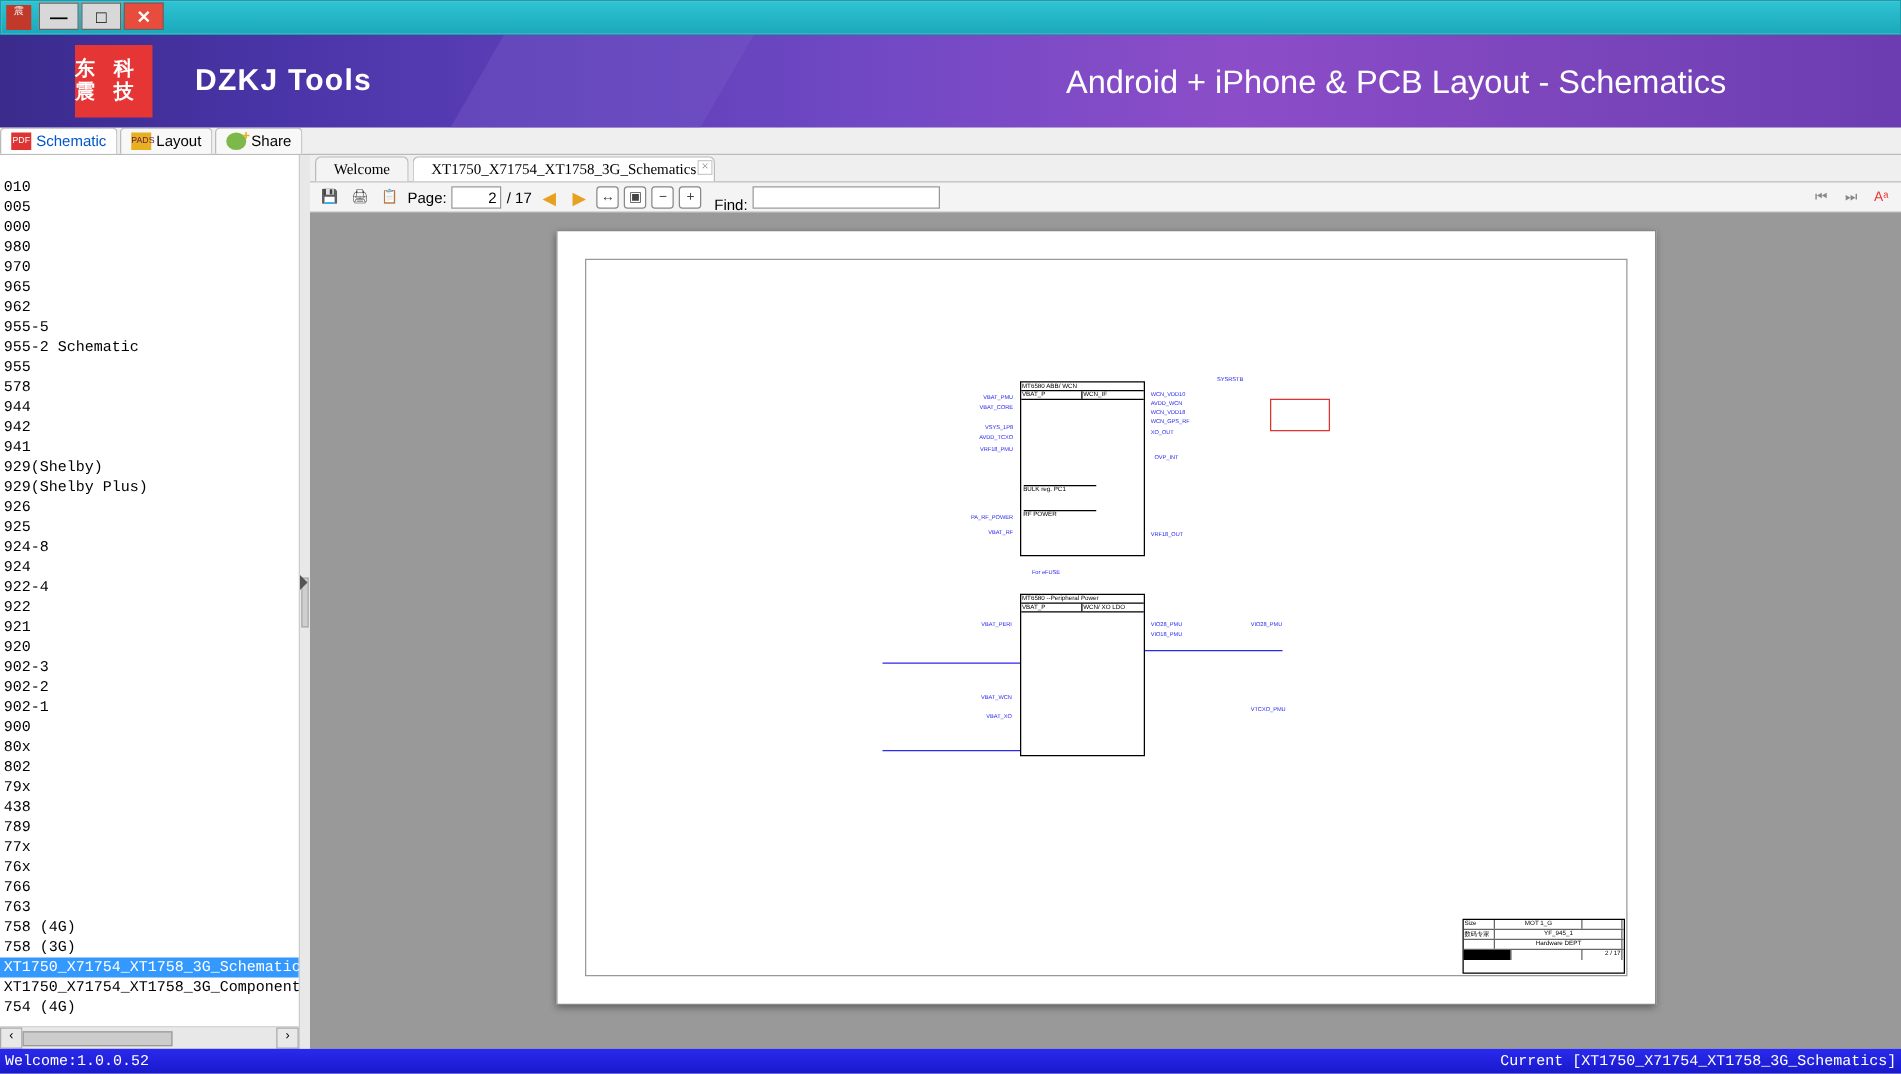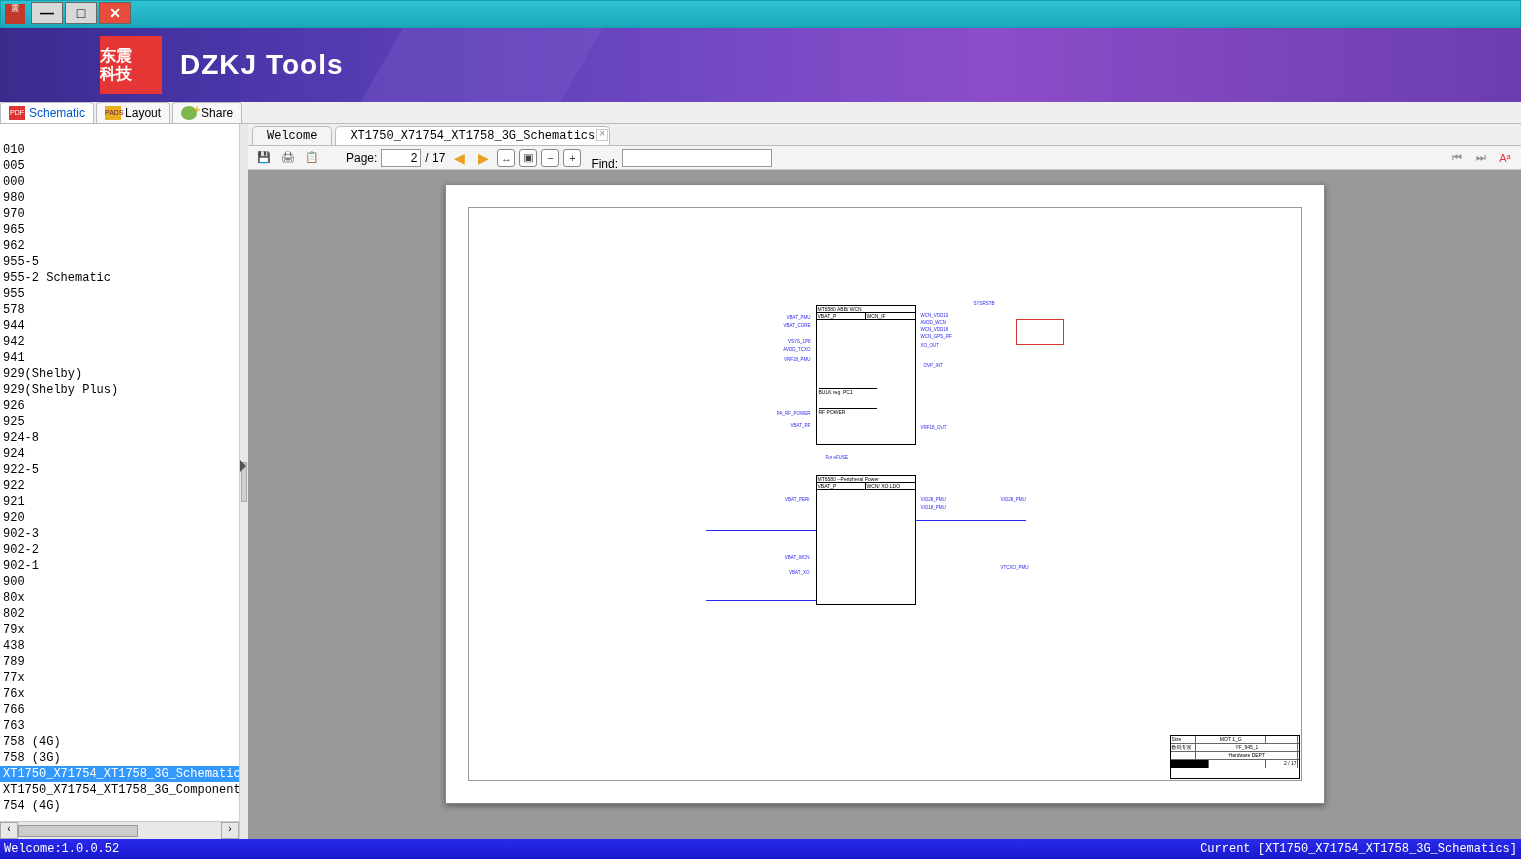--- a/index.html
+++ b/index.html
@@ -7,22 +7,22 @@
 
 .titlebar { height: 28px; background: linear-gradient(to bottom, #2ec4d4, #1ba8bb); display: flex; align-items: center; border: 1px solid #189dae; }
 .titlebar-icon { width: 20px; height: 20px; margin: 0 4px; background: #c0392b; display: inline-block; font-size: 8px; color: #fff; text-align: center; line-height: 10px; }
 .titlebar-title { flex: 1; text-align: center; color: #000; font-size: 13px; }
 .winbtns { display: flex; }
 .winbtn { width: 32px; height: 22px; display: flex; align-items: center; justify-content: center; margin-top: -3px; font-weight: bold; font-size: 14px; color: #000; background: #d8d8d8; border: 1px solid #666; margin-left: 2px; cursor: pointer; }
 .winbtn.close { background: #e74c3c; color: #fff; }
 
 .banner { height: 74px; background: linear-gradient(to right, #3a2b8c 0%, #4a35a8 15%, #5d3fb8 30%, #7048c4 45%, #8c4dc8 65%, #6b3db0 100%); display: flex; align-items: center; color: #fff; position: relative; overflow: hidden; }
 .banner::before { content:""; position:absolute; left:380px; top:-20px; width:200px; height:120px; background: rgba(120,90,200,0.4); transform: skewX(-30deg); }
-.banner-logo { width: 62px; height: 58px; background: #e63535; color: #fff; font-size: 16px; font-weight: bold; display: flex; flex-direction: column; justify-content: center; margin-left: 100px; line-height: 1.1; z-index:1; }
-.banner-tools { font-size: 28px; font-weight: bold; margin-left: 18px; letter-spacing: 1px; z-index:1; }
+.banner-logo { width: 62px; height: 58px; background: #e63535; color: #fff; font-size: 16px; font-weight: bold; display: flex; flex-direction: row; align-items: center; justify-content: center; margin-left: 60px; line-height: 1.1; z-index:1; }
+.banner-tools { font-size: 24px; font-weight: bold; margin-left: 34px; letter-spacing: 1px; z-index:1; }
 .banner-tagline { margin-left: auto; margin-right: 140px; font-size: 26px; font-weight: 300; z-index:1; }
 
 .toolbar-tabs { height: 22px; background: #efefef; display: flex; border-bottom: 1px solid #bbb; }
 .ttab { display: flex; align-items: center; padding: 0 8px; border: 1px solid #bbb; border-bottom: none; border-radius: 4px 4px 0 0; margin-right: 2px; background: #f8f8f8; cursor: pointer; }
 .ttab.active { background: #fff; color: #0055cc; }
 .ttab-icon { width: 16px; height: 14px; margin-right: 4px; display: inline-block; }
 .ic-pdf { background: #d33; color:#fff; font-size:7px; text-align:center; line-height:14px; }
 .ic-pads { background: #e8b020; color:#624; font-size:7px; text-align:center; line-height:14px; }
 .ic-share { background: #7db84a; border-radius:50%; position:relative; }
 .ic-share::after{ content:"+"; position:absolute; top:-3px; right:-3px; color:#e8b020; font-weight:bold; font-size:11px; }
@@ -37,27 +37,27 @@
 .hscroll-btn { width: 18px; border: 1px solid #aaa; background: #e8e8e8; text-align: center; font-size: 10px; cursor: pointer; }
 .hscroll-track { flex:1; background:#e8e8e8; display:flex; align-items:center; }
 .hscroll-thumb { width: 120px; height:12px; background:#ccc; border:1px solid #999; }
 
 .divider { width: 8px; background: #e8e8e8; position: relative; cursor: ew-resize; }
 .divider-grip { position: absolute; top: 50%; left: 1px; width: 6px; height: 40px; background: #cfcfcf; border: 1px solid #aaa; transform: translateY(-50%); }
 .divider-arrow { position: absolute; top: 47%; left: 0px; width: 0; height: 0; border-top: 6px solid transparent; border-bottom: 6px solid transparent; border-left: 6px solid #555; }
 
 .content { flex: 1; display: flex; flex-direction: column; background: #999; overflow:hidden; }
 .doc-tabs { height: 22px; background: #efefef; display: flex; align-items: flex-end; border-bottom: 1px solid #bbb; padding-left: 4px; }
-.dtab { padding: 2px 14px; border: 1px solid #bbb; border-bottom: none; border-radius: 5px 5px 0 0; background: #f4f4f4; margin-right: 3px; font-family: Liberation Mono, monospace; font-size: 12px; cursor: pointer; position:relative; }
+.dtab { padding: 2px 14px; border: 1px solid #bbb; border-bottom: none; border-radius: 5px 5px 0 0; background: #f4f4f4; margin-right: 3px; font-family: Liberation Serif, serif; font-size: 12px; cursor: pointer; position:relative; }
 .dtab.active { background: #fff; }
 .dtab .x { position:absolute; right:1px; top:2px; font-size:10px; color:#888; width:12px; height:12px; border:1px solid #ccc; text-align:center; line-height:10px; }
 
 .doc-toolbar { height: 24px; background: #f4f4f4; display: flex; align-items: center; padding: 0 6px; border-bottom: 1px solid #ccc; gap: 4px; }
 .tbtn { width: 20px; height: 20px; border: 1px solid transparent; display: flex; align-items: center; justify-content: center; cursor: pointer; font-size: 11px; color: #444; }
-.page-lbl { margin-left: 20px; font-size: 12px; }
+.page-lbl { margin-left: 0; font-size: 12px; }
 .page-input { width: 40px; height: 18px; border: 1px solid #999; text-align: right; padding-right: 3px; font-size: 12px; }
 .page-total { font-size: 12px; }
 .arrow-btn { color: #e8a020; font-size: 14px; }
 .zoom-btn { border: 1px solid #888; border-radius: 3px; width:18px; height:18px; background:#fff; }
 .find-lbl { margin-left: 6px; font-size: 12px; margin-top: 13px; }
 .find-input { width: 150px; height: 18px; border: 1px solid #999; padding: 0 3px; }
 .spacer { flex: 1; }
 .right-tbtn { color: #888; }
 
 .viewport { flex: 1; background: #999; display: flex; justify-content: center; overflow: auto; padding: 14px 0; }
@@ -96,20 +96,21 @@
     <div class="winbtn close">✕</div>
   </div>
 </div>
 
 <div class="banner">
   <div class="banner-logo">
     <span>东震</span>
     <span>科技</span>
   </div>
   <div class="banner-tools">DZKJ Tools</div>
+  <div class="banner-tagline">Android + iPhone &amp; PCB Layout - Schematics</div>
 </div>
 
 <div class="toolbar-tabs">
   <div class="ttab active">
     <span class="ttab-icon ic-pdf">PDF</span>
     <span>Schematic</span>
   </div>
   <div class="ttab">
     <span class="ttab-icon ic-pads">PADS</span>
     <span>Layout</span>
@@ -137,21 +138,21 @@
         <div class="tree-item">578</div>
         <div class="tree-item">944</div>
         <div class="tree-item">942</div>
         <div class="tree-item">941</div>
         <div class="tree-item">929(Shelby)</div>
         <div class="tree-item">929(Shelby Plus)</div>
         <div class="tree-item">926</div>
         <div class="tree-item">925</div>
         <div class="tree-item">924-8</div>
         <div class="tree-item">924</div>
-        <div class="tree-item">922-5</div>
+        <div class="tree-item">922-4</div>
         <div class="tree-item">922</div>
         <div class="tree-item">921</div>
         <div class="tree-item">920</div>
         <div class="tree-item">902-3</div>
         <div class="tree-item">902-2</div>
         <div class="tree-item">902-1</div>
         <div class="tree-item">900</div>
         <div class="tree-item">80x</div>
         <div class="tree-item">802</div>
         <div class="tree-item">79x</div>

